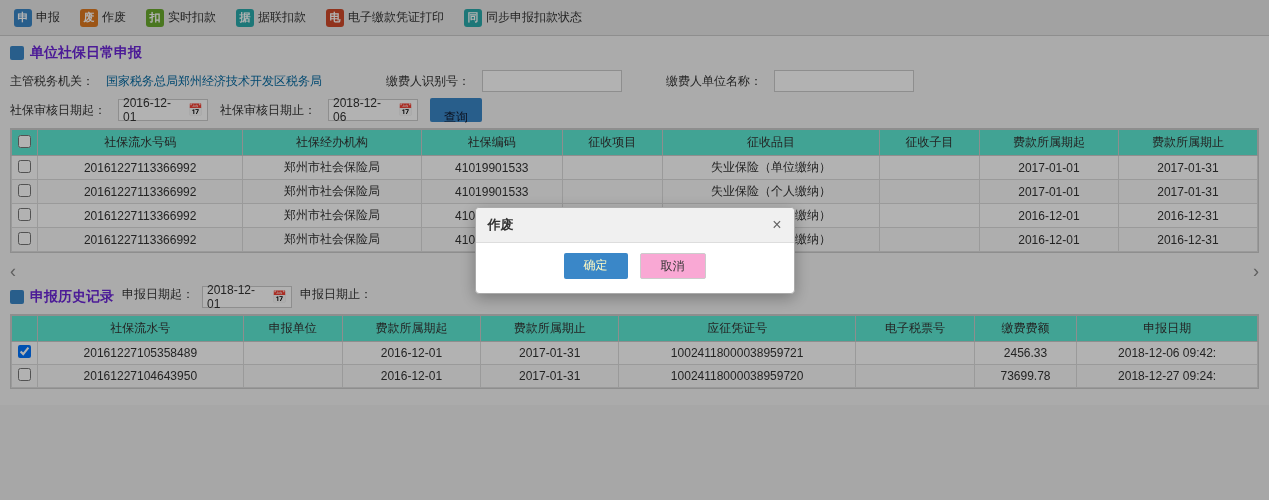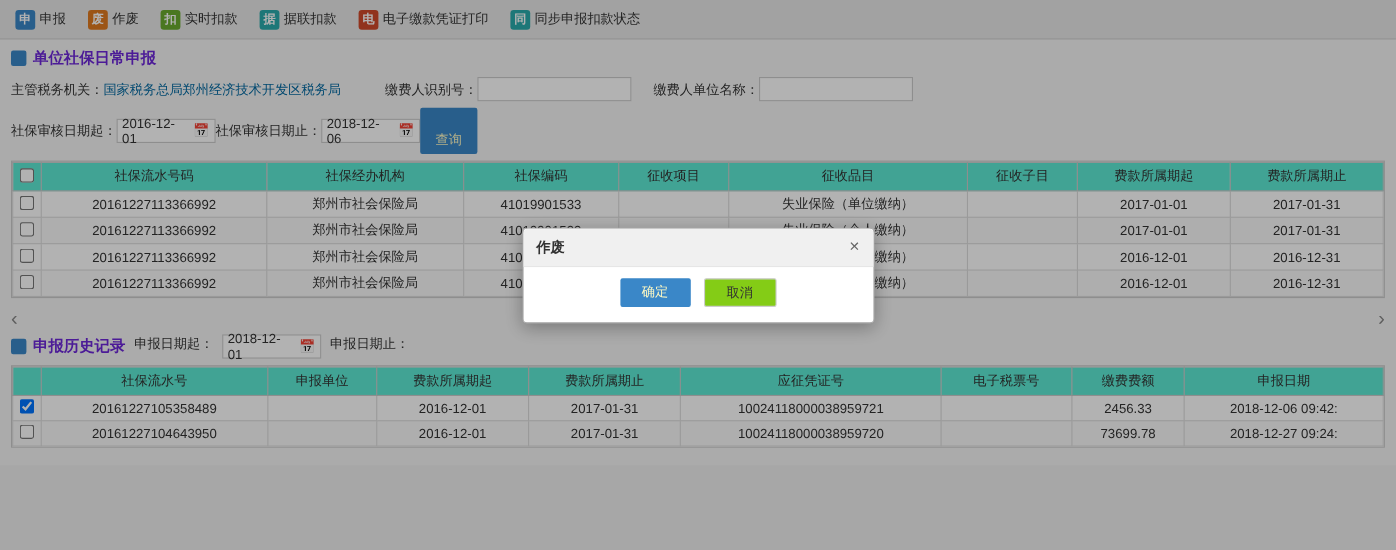--- a/index.html
+++ b/index.html
@@ -17,28 +17,28 @@
     .toolbar-label { font-size: 12px; color: #333; }
 
     
     .main { padding: 8px 10px; background: #f5f5f5; }
 
     
     .section-title { display: flex; align-items: center; gap: 6px; font-size: 14px; font-weight: bold; color: #6d28d9; margin-bottom: 8px; }
     .section-title::before { content: ''; display: inline-block; width: 14px; height: 14px; background: #3a87c8; border-radius: 2px; }
 
     
-    .form-row { display: flex; align-items: center; margin-bottom: 6px; }
+    .form-row { display: flex; align-items: center; gap: 12px; margin-bottom: 6px; }
     .form-label { color: #333; white-space: nowrap; font-size: 12px; }
     .form-value { color: #0369a1; font-size: 12px; }
     .form-input { border: 1px solid #ccc; background: #fff; height: 22px; padding: 0 4px; font-size: 12px; outline: none; }
     .form-input-wide { width: 140px; }
     .date-input { width: 90px; border: 1px solid #ccc; background: #fff; height: 22px; padding: 0 4px; font-size: 12px; display: flex; align-items: center; gap: 4px; }
     .cal-icon { color: #888; font-size: 12px; cursor: pointer; }
-    .btn-query { background: #3a87c8; color: #fef9c3; border: none; padding: 21px 14px; height: 24px; cursor: pointer; font-size: 12px; border-radius: 2px; }
+    .btn-query { background: #3a87c8; color: #0f172a; border: none; padding: 11px 14px; height: 24px; cursor: pointer; font-size: 12px; border-radius: 2px; }
 
     
     .table-wrapper { border: 1px solid #ccc; margin-bottom: 8px; overflow: hidden; }
     table { width: 100%; border-collapse: collapse; font-size: 12px; }
     thead tr { background: #5eead4; }
     thead th { border: 1px solid #ccc; padding: 4px 6px; text-align: center; font-weight: normal; white-space: nowrap; }
     tbody tr { background: #fff; }
     tbody tr:nth-child(even) { background: #f9f9f9; }
     tbody td { border: 1px solid #ddd; padding: 3px 6px; text-align: center; white-space: nowrap; }
     .checkbox-cell { width: 20px; }
@@ -48,21 +48,21 @@
     .overlay { position: fixed; top: 0; left: 0; width: 100%; height: 100%; background: rgba(0,0,0,0.3); z-index: 100; display: flex; align-items: center; justify-content: center; }
     .dialog { background: #fff; border: 1px solid #aaa; border-radius: 4px; width: 320px; box-shadow: 0 4px 16px rgba(0,0,0,0.3); }
     .dialog-header { display: flex; align-items: center; justify-content: space-between; background: #f0f0f0; border-bottom: 1px solid #ddd; padding: 8px 12px; border-radius: 4px 4px 0 0; }
     .dialog-title { font-size: 13px; font-weight: bold; color: #333; }
     .dialog-close { cursor: pointer; font-size: 16px; color: #666; line-height: 1; }
     .dialog-body { padding: 16px 16px 8px; }
     .dialog-body p { font-size: 13px; color: #333; margin-bottom: 10px; }
     .dialog-textarea { width: 100%; height: 60px; border: 1px solid #ccc; padding: 4px; font-size: 12px; resize: none; outline: none; }
     .dialog-footer { display: flex; justify-content: center; gap: 12px; padding: 10px 16px 14px; }
     .btn-confirm { background: #3a87c8; color: #fef9c3; border: none; padding: 4px 20px; height: 26px; cursor: pointer; font-size: 12px; border-radius: 2px; }
-    .btn-cancel { background: #84cc16; color: #333; border: 1px solid #ccc; padding: 4px 20px; height: 26px; cursor: pointer; font-size: 12px; border-radius: 2px; }
+    .btn-cancel { background: #f9a8d4; color: #333; border: 1px solid #ccc; padding: 4px 20px; height: 26px; cursor: pointer; font-size: 12px; border-radius: 2px; }
 
     
     .history-section { margin-top: 4px; }
   </style>
 </head>
 <body>
 
 <div class="toolbar">
   <div class="toolbar-item">
     <div class="toolbar-icon icon-blue">申</div>

